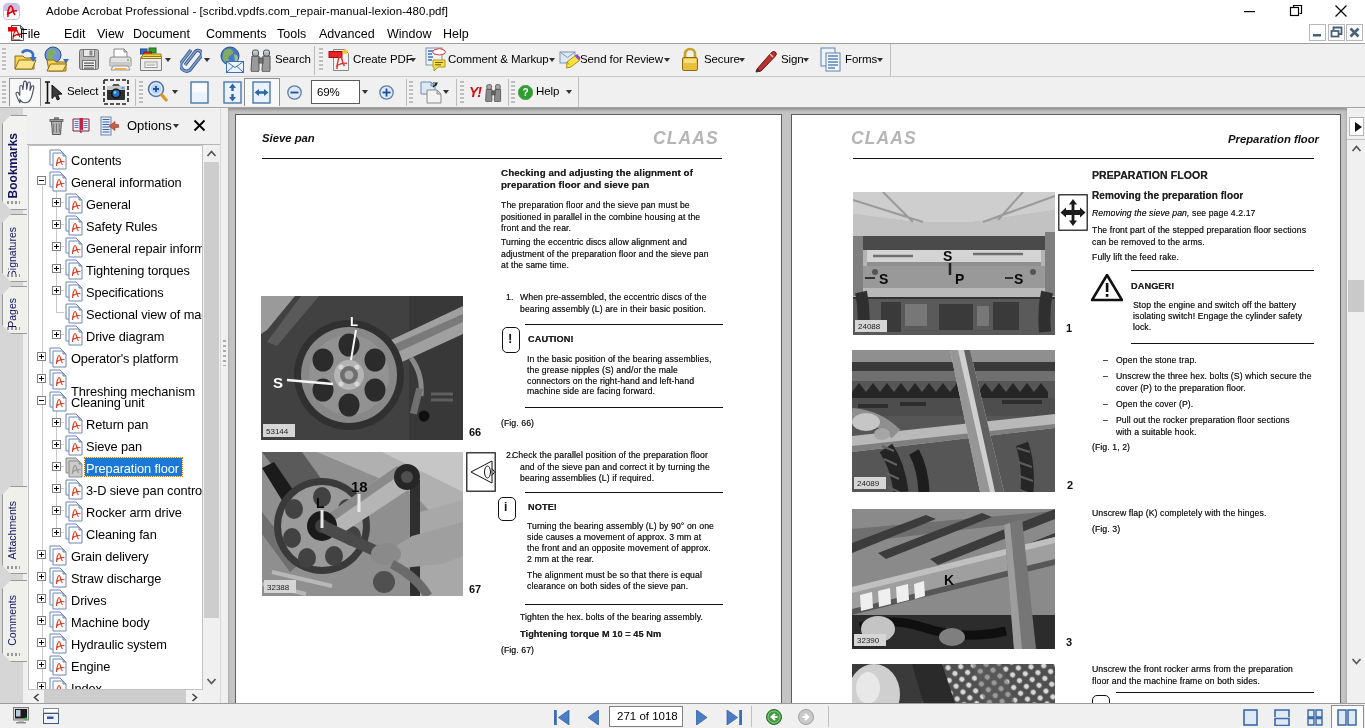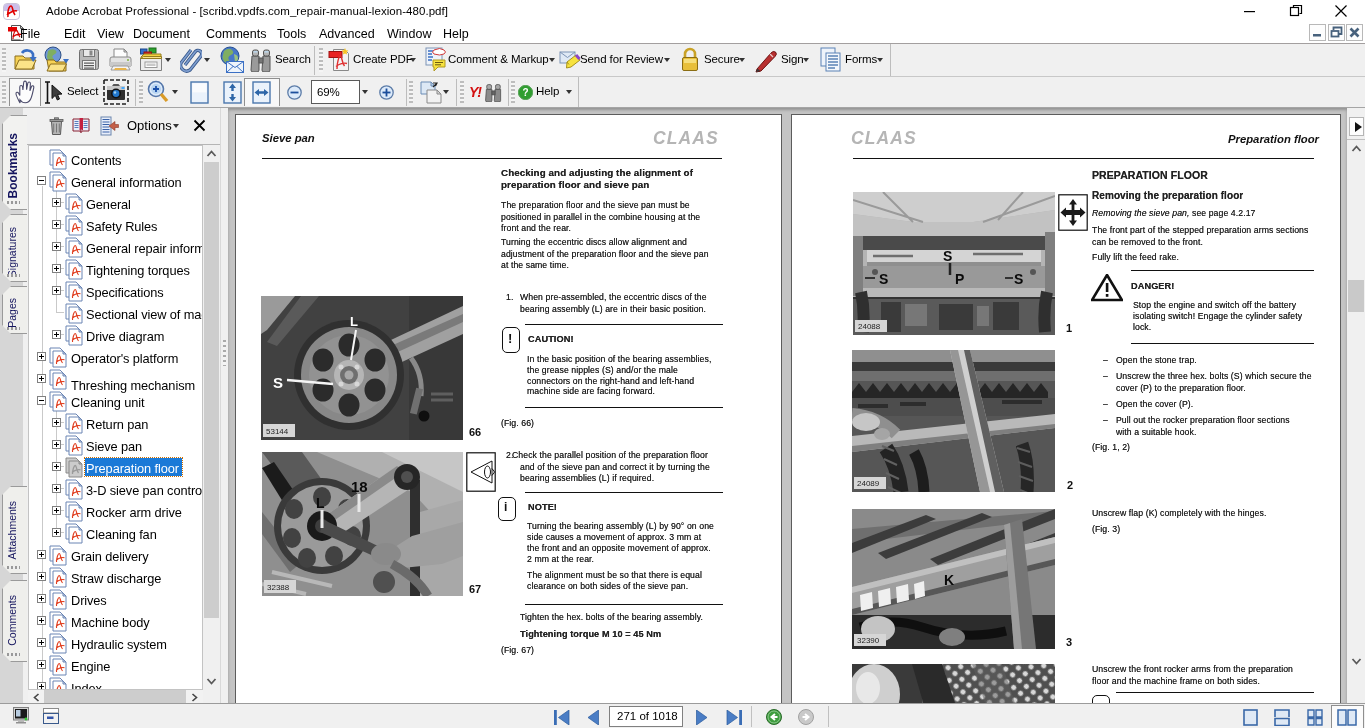--- a/index.html
+++ b/index.html
@@ -488,22 +488,22 @@
  <text x="5" y="137.5" font-size="8" fill="#222" font-family="Liberation Sans">32388</text>
 </svg>
 </div>
     <div class="page" id="page2">
 <div class="claas" style="left:59px;top:13px">CLAAS</div>
 <div class="abs" style="left:436px;top:18px;font-weight:bold;font-style:italic;font-size:11.3px;color:#111">Preparation floor</div>
 <div class="rule" style="left:61px;top:43px;width:461px"></div>
 <div class="line" style="left:300px;top:54px;font-weight:bold;font-size:10.5px">PREPARATION FLOOR</div>
 <div class="line" style="left:300px;top:75px;font-weight:bold;font-size:10px">Removing the preparation floor</div>
 <div class="line" style="left:300px;top:93px"><i>Removing the sieve pan,</i> see page 4.2.17</div>
-<div class="line" style="left:300px;top:110px">The front part of the stepped preparation arms sections</div>
-<div class="line" style="left:300px;top:121.7px">can be removed to the front.</div>
+<div class="line" style="left:300px;top:110px">The front part of the stepped preparation floor sections</div>
+<div class="line" style="left:300px;top:121.7px">can be removed to the arms.</div>
 <div class="line" style="left:300px;top:137px">Fully lift the feed rake.</div>
 <div class="rule" style="left:339px;top:155px;width:183px"></div>
 <svg class="abs" style="left:299px;top:159px" width="32" height="28" viewBox="0 0 32 28">
  <path d="M16 1 L31 26 H1 Z" fill="none" stroke="#111" stroke-width="2.6"></path>
  <rect x="14.8" y="9" width="2.6" height="9" fill="#111"></rect>
  <rect x="14.8" y="20" width="2.6" height="2.8" fill="#111"></rect>
 </svg>
 <div class="line" style="left:339px;top:166px;font-weight:bold;font-size:9.2px">DANGER!</div>
 <div class="line" style="left:341px;top:185px">Stop the engine and switch off the battery</div>
 <div class="line" style="left:341px;top:196px">isolating switch! Engage the cylinder safety</div>
@@ -732,21 +732,21 @@
       <div class="treerow" style="left:57px;top:182.5px">Drive diagram</div>
       <div class="exp plus" style="left:8px;top:205.5px"></div>
       <svg class="abs" style="left:20px;top:201.0px" width="18" height="21">
             <use href="#pdfpage"></use>
           </svg>
       <div class="treerow" style="left:42px;top:204.5px">Operator's platform</div>
       <div class="exp plus" style="left:8px;top:227.5px"></div>
       <svg class="abs" style="left:20px;top:223.0px" width="18" height="21">
             <use href="#pdfpage"></use>
           </svg>
-      <div class="treerow" style="left:42px;top:232px">Threshing mechanism</div>
+      <div class="treerow" style="left:42px;top:238px">Threshing mechanism</div>
       <div class="exp minus" style="left:8px;top:249.5px"></div>
       <svg class="abs" style="left:20px;top:245.0px" width="18" height="21">
             <use href="#pdfpage"></use>
           </svg>
       <div class="treerow" style="left:42px;top:248.5px">Cleaning unit</div>
       <div class="abs" style="left:27px;top:276px;width:8px;height:1px;background:#c9c9c9"></div>
       <div class="exp plus" style="left:23px;top:271.5px"></div>
       <svg class="abs" style="left:36px;top:267.0px" width="18" height="21">
             <use href="#pdfpage"></use>
           </svg>

